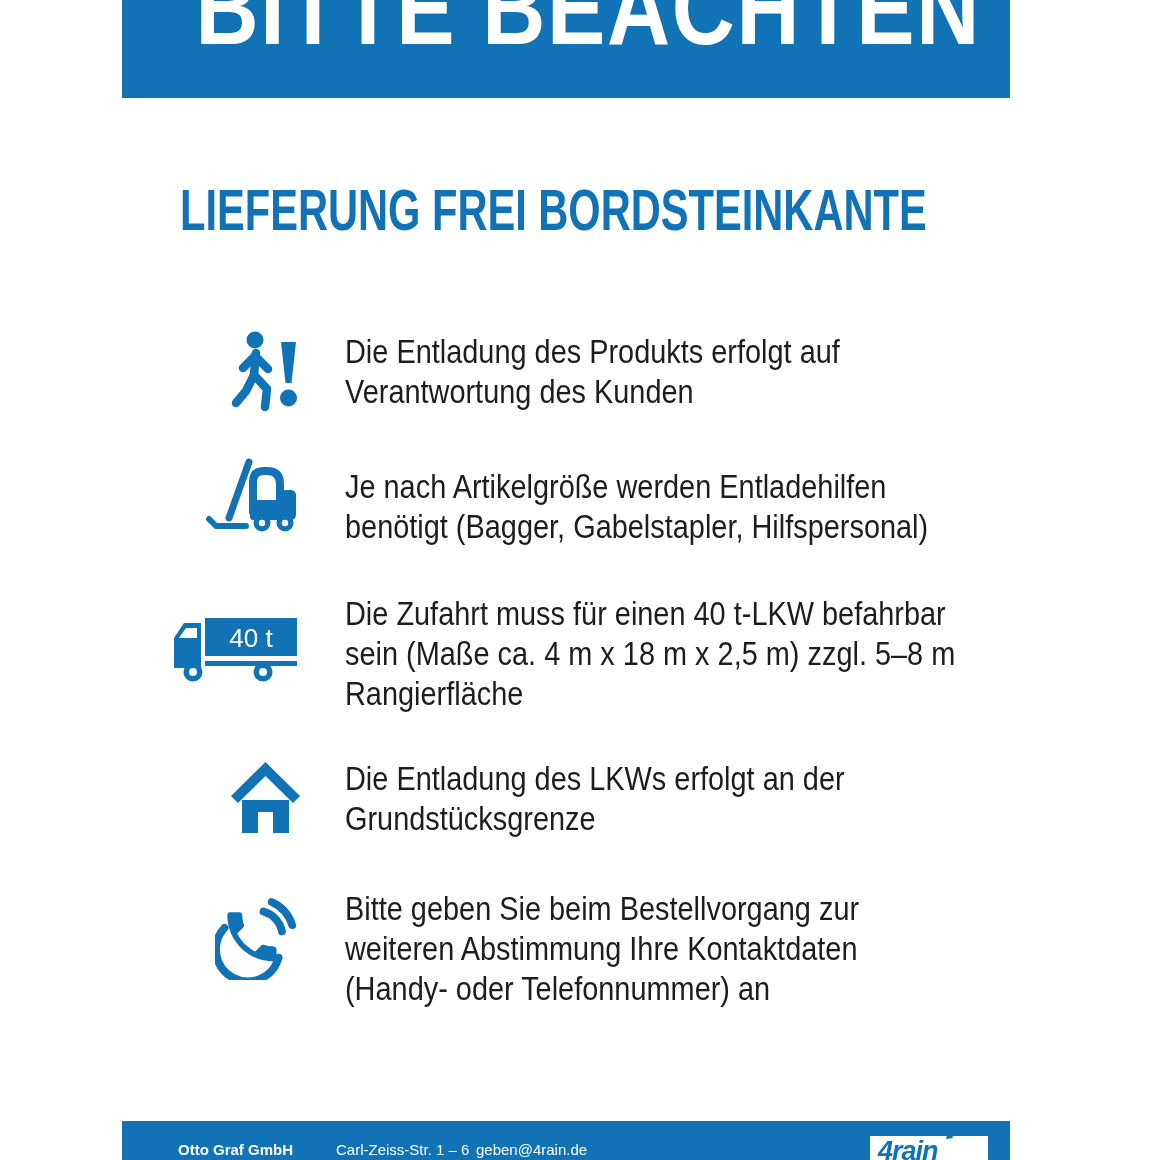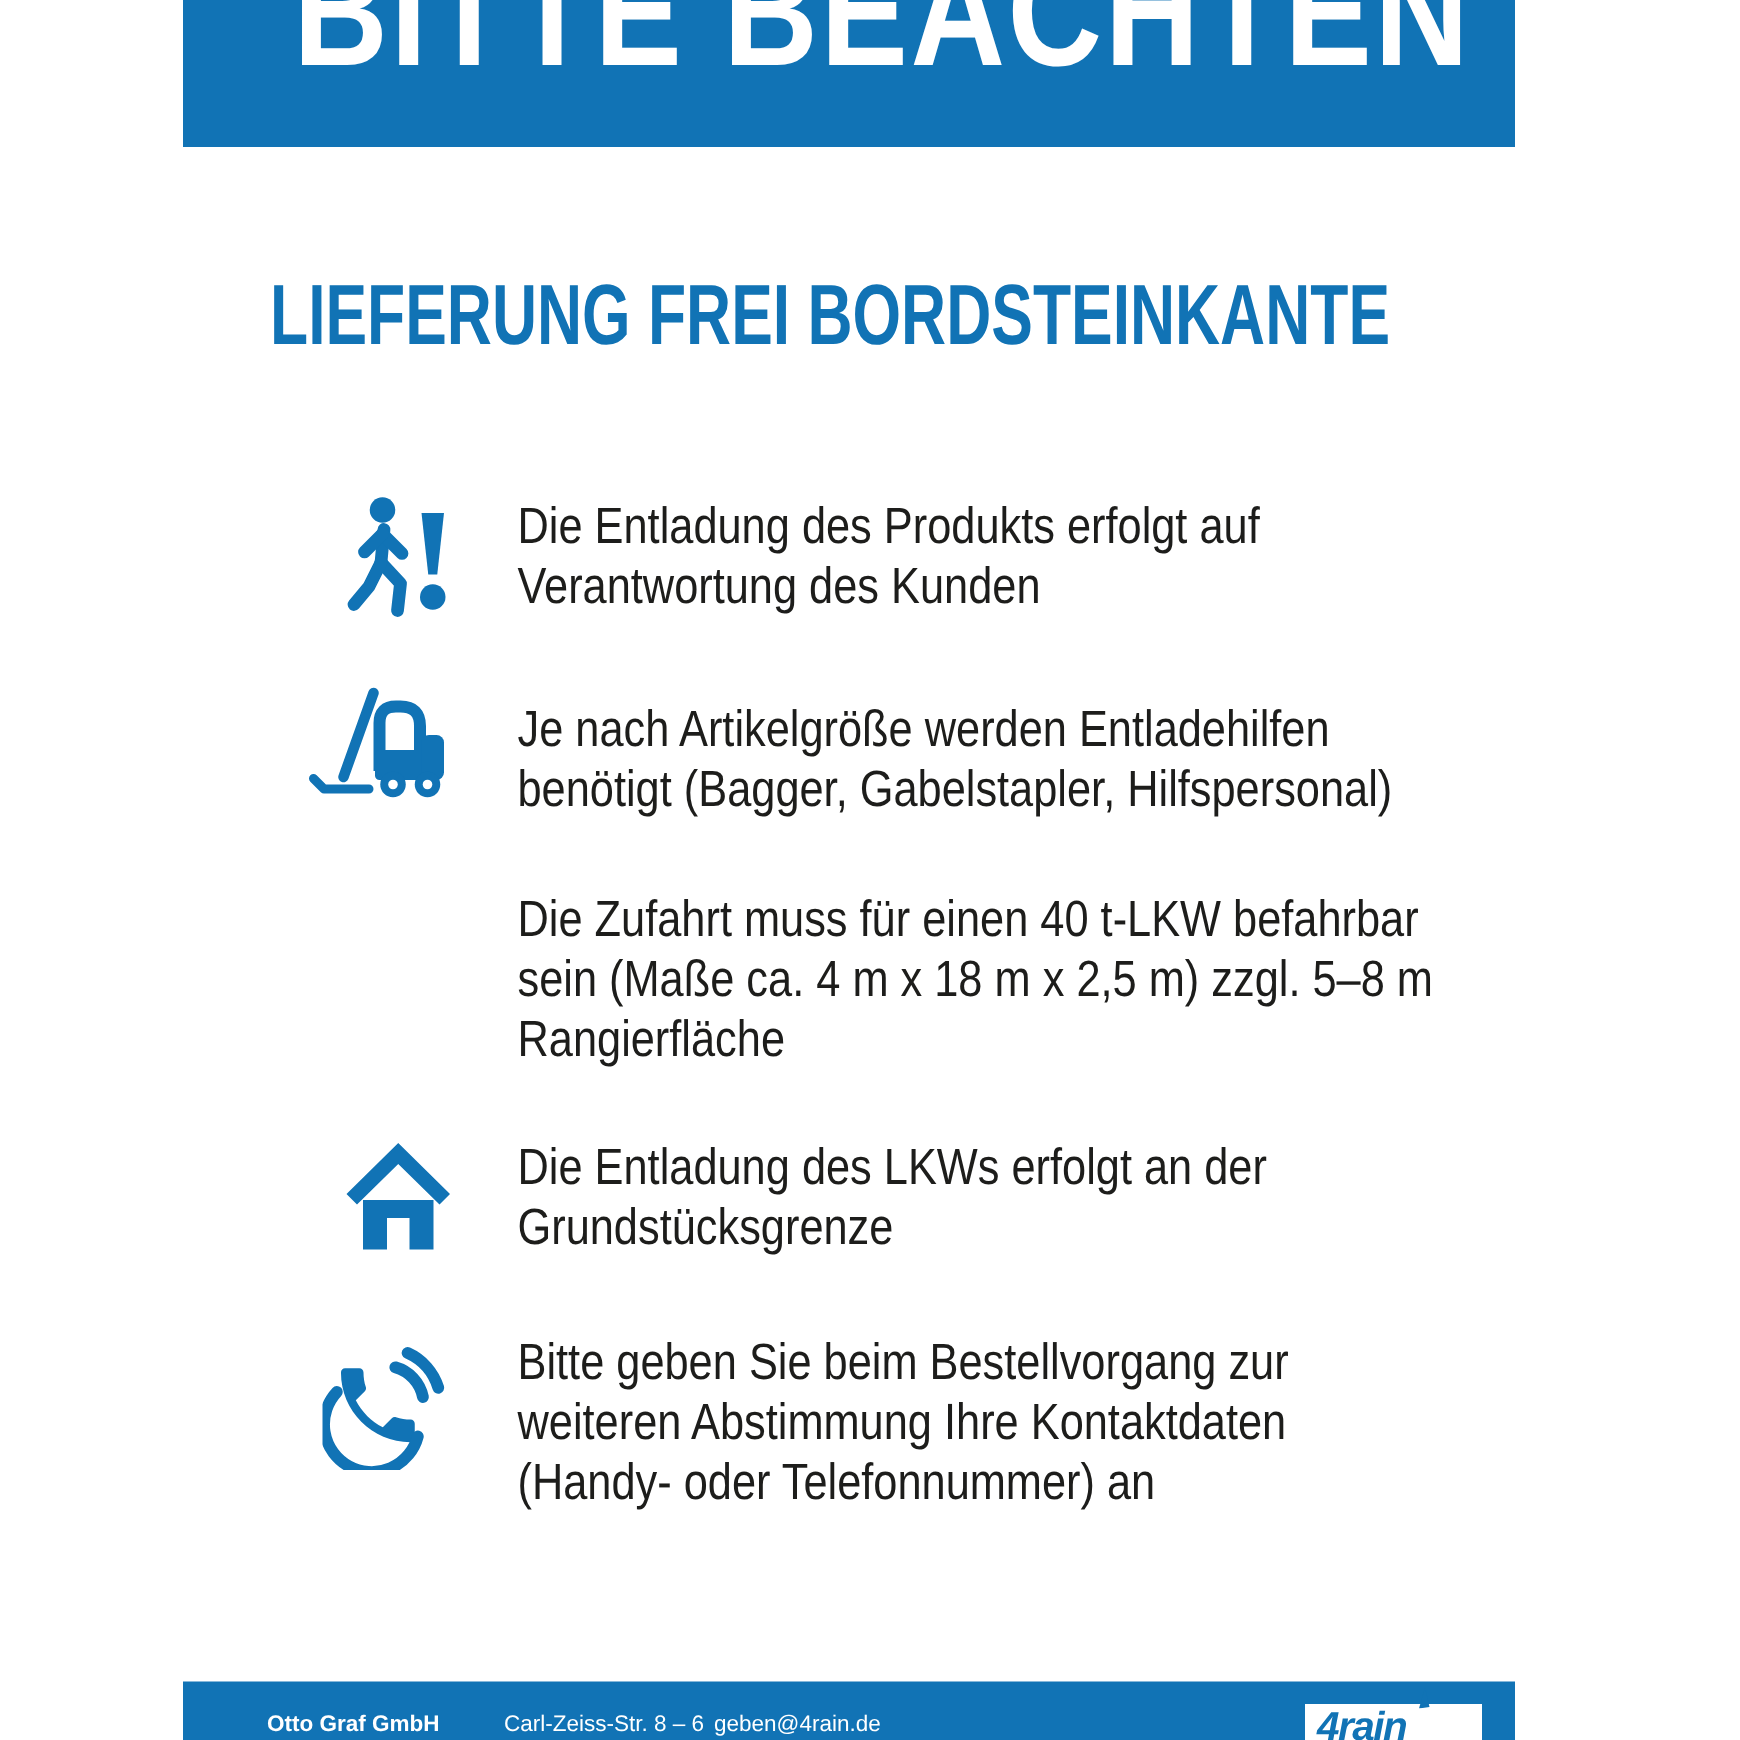--- a/index.html
+++ b/index.html
@@ -120,20 +120,33 @@
       <circle cx="57" cy="67" r="3.2" fill="#ffffff"></circle>
       <circle cx="80" cy="67" r="8.5" fill="currentColor"></circle>
       <circle cx="80" cy="67" r="3.2" fill="#ffffff"></circle>
     </svg>
   </div>
   <div class="item-text text-2">
     <div class="line">Je nach Artikelgröße werden Entladehilfen</div>
     <div class="line">benötigt (Bagger, Gabelstapler, Hilfspersonal)</div>
   </div>
 
+  <div class="item-icon icon-3">
+    <svg viewBox="0 0 130 72" xmlns="http://www.w3.org/2000/svg">
+      <rect x="34" y="6" width="92" height="38" fill="currentColor"></rect>
+      <rect x="34" y="49" width="92" height="5" fill="currentColor"></rect>
+      <path d="M3 56 L3 26 L13 11 L30 11 L30 56 Z" fill="currentColor"></path>
+      <path d="M8 26 L15 16 L26 16 L26 26 Z" fill="#ffffff"></path>
+      <text x="80" y="35" text-anchor="middle" fill="#ffffff" font-family="Liberation Sans, DejaVu Sans, sans-serif" font-size="26">40 t</text>
+      <circle cx="22" cy="60" r="9.5" fill="currentColor"></circle>
+      <circle cx="22" cy="60" r="4" fill="#ffffff"></circle>
+      <circle cx="92" cy="60" r="9.5" fill="currentColor"></circle>
+      <circle cx="92" cy="60" r="4" fill="#ffffff"></circle>
+    </svg>
+  </div>
   <div class="item-text text-3">
     <div class="line">Die Zufahrt muss für einen 40 t-LKW befahrbar</div>
     <div class="line">sein (Maße ca. 4 m x 18 m x 2,5 m) zzgl. 5–8 m</div>
     <div class="line">Rangierfläche</div>
   </div>
 
   <div class="item-icon icon-4">
     <svg viewBox="0 0 75 75" xmlns="http://www.w3.org/2000/svg">
       <path d="M37.5 2 L3 36 L10 43 L37.5 16 L65 43 L72 36 Z" fill="currentColor"></path>
       <path d="M14 40 H61 V73 H45 V52 H30 V73 H14 Z" fill="currentColor"></path>
@@ -157,21 +170,21 @@
     </svg>
   </div>
   <div class="item-text text-5">
     <div class="line">Bitte geben Sie beim Bestellvorgang zur</div>
     <div class="line">weiteren Abstimmung Ihre Kontaktdaten</div>
     <div class="line">(Handy- oder Telefonnummer) an</div>
   </div>
 
   <div class="footer-bar">
     <span class="footer-text footer-company">Otto Graf GmbH</span>
-    <span class="footer-text footer-address">Carl-Zeiss-Str. 8 – 6</span>
+    <span class="footer-text footer-address">Carl-Zeiss-Str. 1 – 6</span>
     <span class="footer-text footer-email">geben@4rain.de</span>
     <div class="logo-box">
       <span class="logo-leaf">
         <svg viewBox="0 0 12 14" xmlns="http://www.w3.org/2000/svg">
           <path d="M8 0 L11 13 L4 14 Z" fill="currentColor"></path>
         </svg>
       </span>
       <span class="logo-text">4rain</span>
     </div>
   </div>

